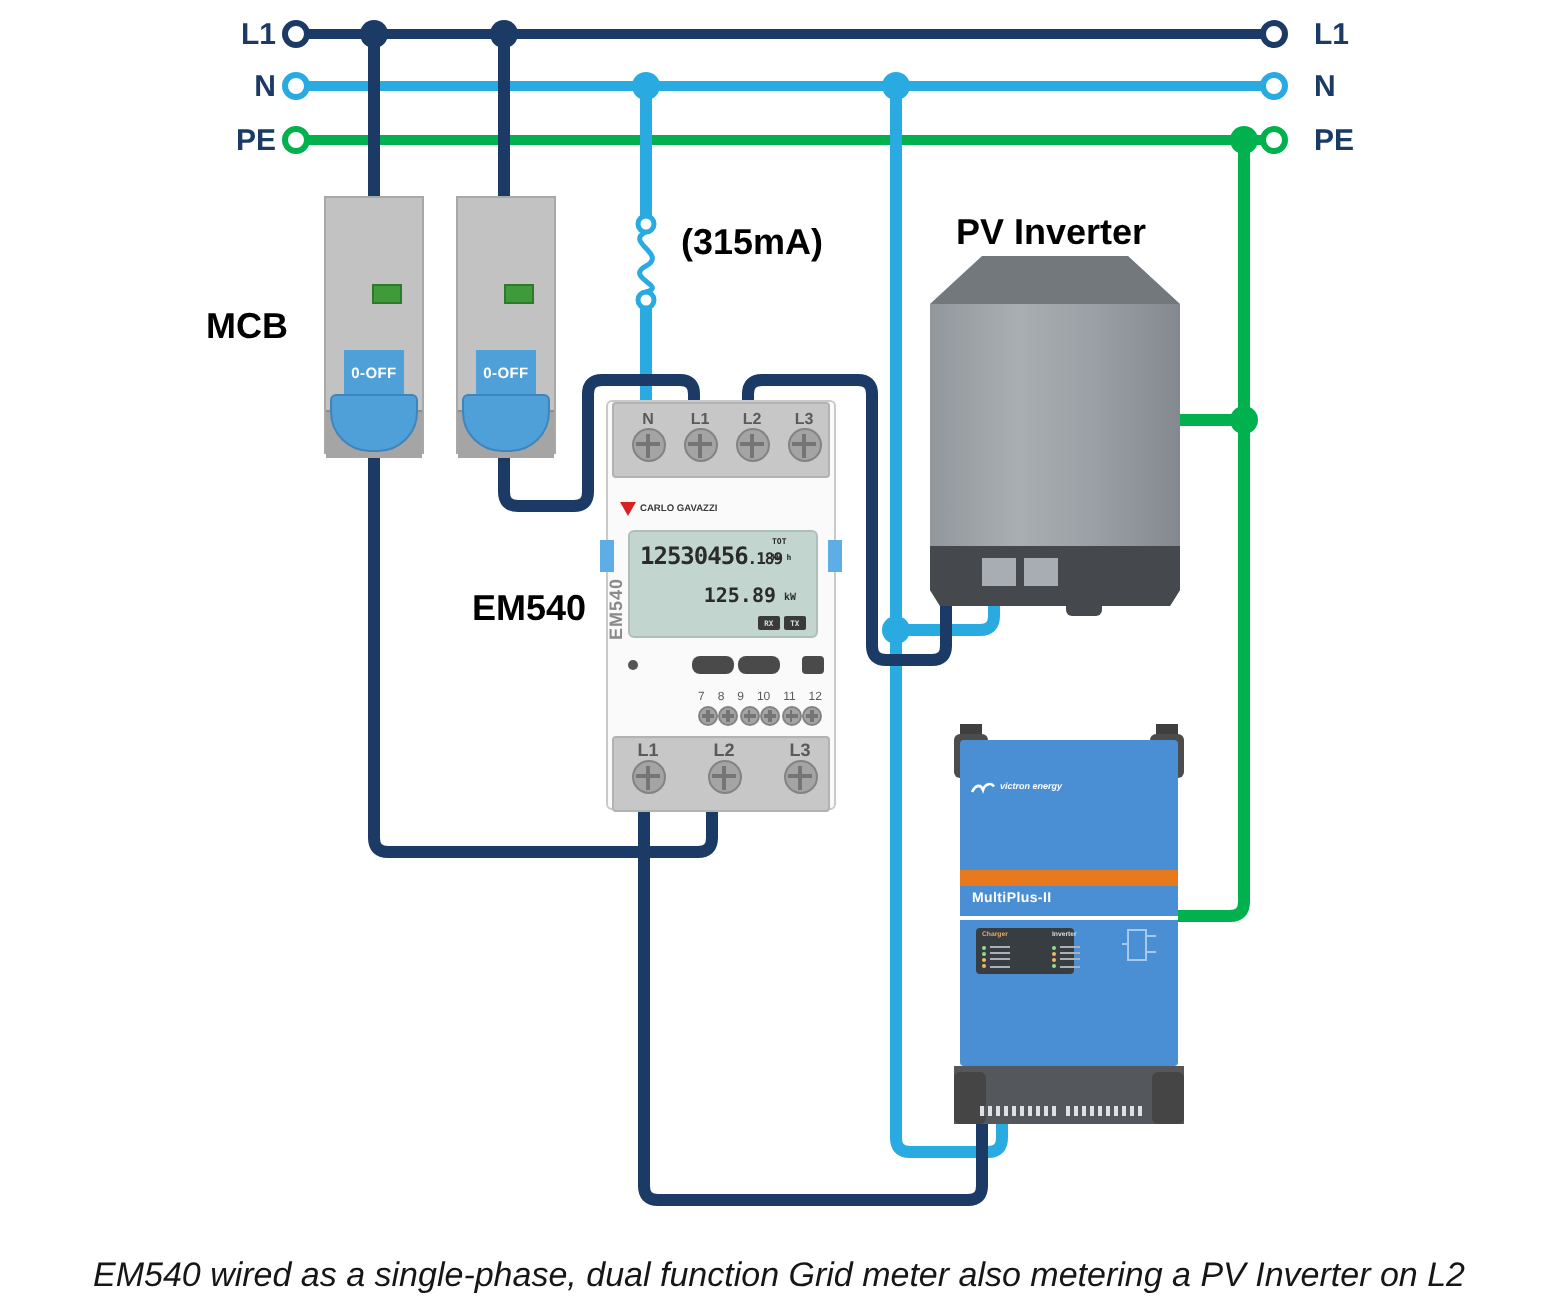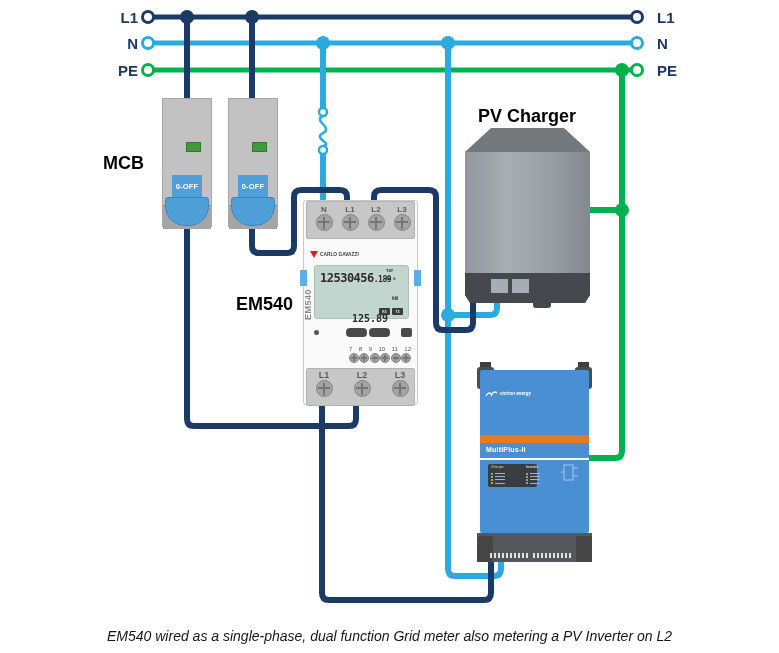--- a/index.html
+++ b/index.html
@@ -7,21 +7,21 @@
     position:relative; width:779px; height:653px; background:#ffffff;
     font-family:"Liberation Sans", sans-serif; overflow:hidden;
   }
   .abs { position:absolute; }
   svg.wires { position:absolute; left:0; top:0; }
 
   
   .buslabel { position:absolute; font-size:15px; font-weight:700; color:#1b3a66; }
   .devlabel { position:absolute; font-size:18px; font-weight:700; color:#000; white-space:nowrap; }
   .caption  { position:absolute; left:0; right:0; top:628px; text-align:center;
-              font-size:14px; font-style:italic; color:#161616; white-space:nowrap; }
+              font-size:17px; font-style:italic; color:#161616; white-space:nowrap; }
 
   
   .mcb { position:absolute; width:50px; height:129px; background:#c2c2c2; border:1px solid #a8a8a8; box-sizing:border-box; }
   .mcb-led { position:absolute; left:23px; top:43px; width:13px; height:8px; background:#3f9b3a; border:1px solid #2e7a2b; }
   .mcb-strip { position:absolute; left:0; top:106px; width:100%; height:23px; background:#a5a5a5; border-top:1px solid #8d8d8d; }
   .mcb-sw { position:absolute; left:9px; top:76px; width:30px; height:23px; background:#4f9fd9;
             color:#fff; font-size:7.5px; font-weight:700; display:flex; align-items:center; justify-content:center; letter-spacing:.2px; }
   .mcb-handle { position:absolute; left:2px; top:98px; width:44px; height:29px; background:#4f9fd9;
                 border-radius:3px 3px 20px 20px; border:1px solid #3d86bd; box-sizing:border-box; }
 
@@ -41,21 +41,21 @@
   .screw.mini::after  { left:3px; width:1.6px; top:1px; bottom:1px; }
   .brandrow { position:absolute; left:6px; top:49px; display:flex; align-items:center; height:8px; }
   .tri { width:0; height:0; border-left:4px solid transparent; border-right:4px solid transparent; border-top:7px solid #d92121; margin-right:2px; }
   .brandtxt { font-size:10px; font-weight:700; color:#3a3a3a; transform:scale(.48); transform-origin:left center; white-space:nowrap; }
   .lcd { position:absolute; left:10px; top:64px; width:95px; height:54px; background:#c3d5cf;
          border:1px solid #aebfb9; border-radius:3px; box-sizing:border-box; font-family:"DejaVu Sans Mono", monospace; color:#2b2b2b; }
   .lcd-main { position:absolute; left:5px; top:5px; font-size:12px; font-weight:700; letter-spacing:-0.5px; }
   .lcd-frac { font-size:8px; font-weight:700; }
   .lcd-unit1 { position:absolute; right:3px; top:3px; text-align:left; }
   .lcd-unit1 span { display:block; font-size:8px; font-weight:700; transform:scale(.5); transform-origin:left top; line-height:8px; white-space:nowrap; }
-  .lcd-row2 { position:absolute; right:20px; top:27px; font-size:10px; font-weight:700;margin-top:20px; }
+  .lcd-row2 { position:absolute; right:20px; top:27px; font-size:10px; font-weight:700; }
   .lcd-unit2 { position:absolute; right:5px; top:30px; font-size:9px; font-weight:700; transform:scale(.55); transform-origin:left top; }
   .lcd-badges { position:absolute; right:5px; top:42px; display:flex; gap:2px; }
   .badge { width:11px; height:7px; background:#3a3a3a; border-radius:1px; color:#cfe0da;
            display:flex; align-items:center; justify-content:center; overflow:hidden; }
   .badge span { font-size:9px; font-weight:700; transform:scale(.42); white-space:nowrap; }
   .clip { position:absolute; width:7px; height:16px; background:#5fade6; }
   .sidetext { position:absolute; left:-1px; top:88px; writing-mode:vertical-rl; transform:rotate(180deg);
               font-size:9px; font-weight:700; color:#8a8a8a; letter-spacing:.5px; }
   .btn-dot { position:absolute; left:10px; top:129px; width:5px; height:5px; border-radius:50%; background:#555; }
   .btn-pill { position:absolute; top:127px; width:21px; height:9px; border-radius:4px; background:#4a4a4a; }
@@ -164,20 +164,21 @@
   </div>
 
   <div class="mcb" style="left:228px; top:98px;">
     <div class="mcb-led"></div>
     <div class="mcb-strip"></div>
     <div class="mcb-sw">0-OFF</div>
     <div class="mcb-handle"></div>
   </div>
 
   <div class="fuselabel">
+    <span style="display:block">(315mA)</span>
   </div>
 
   <div class="devlabel" style="left:236px; top:294px;">EM540</div>
 
   <div class="meter">
 
     <div class="tblock" style="top:0;">
       <div class="tcol" style="left:5px; top:3px;">
         <span class="tlabel">N</span><span class="screw"></span>
       </div>
@@ -247,21 +248,21 @@
       </div>
       <div class="tcol" style="left:43px; top:2px;">
         <span class="tlabel" style="font-size:9px;">L2</span><span class="screw"></span>
       </div>
       <div class="tcol" style="left:81px; top:2px;">
         <span class="tlabel" style="font-size:9px;">L3</span><span class="screw"></span>
       </div>
     </div>
   </div>
 
-  <div class="devlabel" style="left:478px; top:106px;">PV Charger</div>
+  <div class="devlabel" style="left:478px; top:106px;">PV Inverter</div>
 
   <div class="pvinv">
     <div class="pvtop"></div>
     <div class="pvband"></div>
     <div class="pvsq" style="left:26px;"></div>
     <div class="pvsq" style="left:47px;"></div>
   </div>
   <div class="pvtab"></div>
 
 

